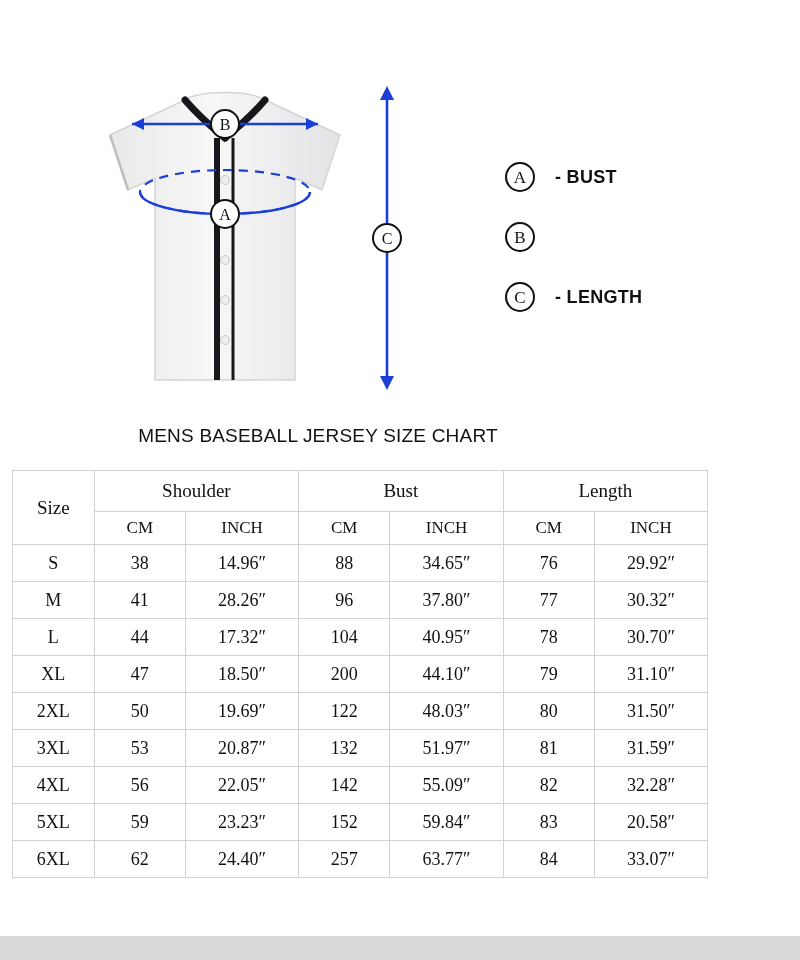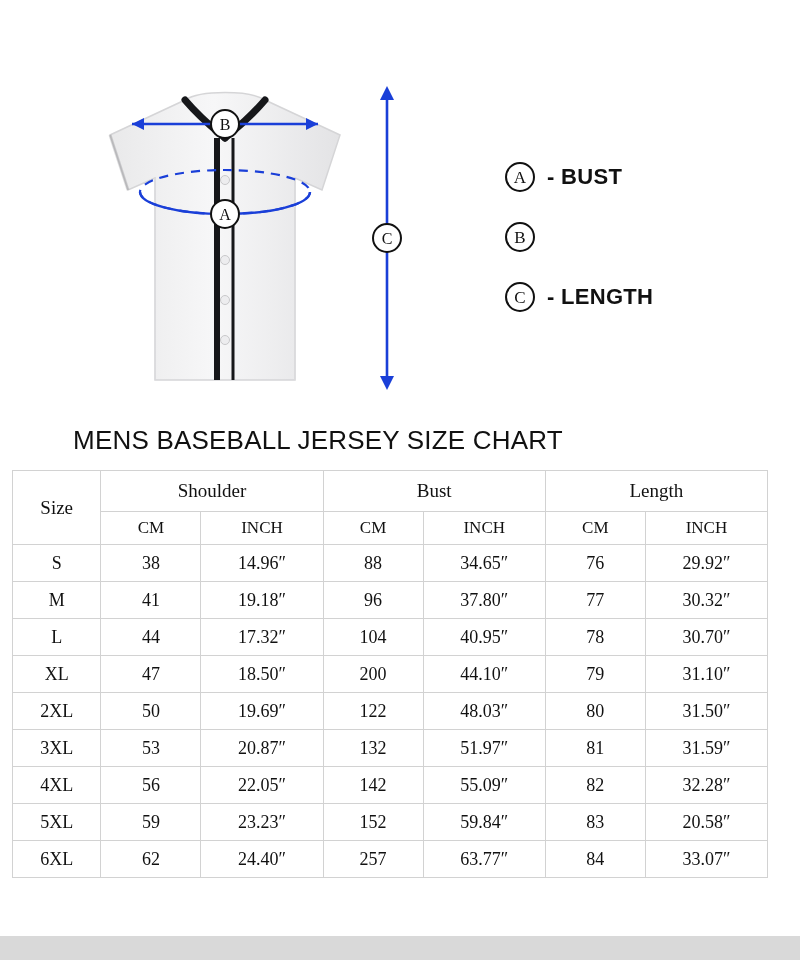--- a/index.html
+++ b/index.html
@@ -52,46 +52,46 @@
     display: flex;
     align-items: center;
     justify-content: center;
     font-size: 17px;
     font-family: "Liberation Serif", serif;
     line-height: 1;
     box-sizing: border-box;
     flex: none;
   }
   .legend-label {
-    margin-left: 12px;
+    margin-left: 20px;
     font-family: "Liberation Sans", sans-serif;
     font-weight: bold;
-    font-size: 22px;
+    font-size: 18px;
     letter-spacing: .3px;
     white-space: nowrap;
   }
 
   
   #chart-title {
     position: absolute;
     top: 425px;
     left: 0;
     width: 636px;
     text-align: center;
     font-family: "Liberation Sans", sans-serif;
-    font-size: 26px;
+    font-size: 19px;
     letter-spacing: .2px;
   }
 
   
   #size-table {
     position: absolute;
     top: 470px;
     left: 12px;
-    width: 756px;
+    width: 696px;
     border-collapse: collapse;
     font-family: "Liberation Serif", serif;
     font-size: 18px;
   }
   #size-table th, #size-table td {
     border: 1px solid #d2d2d2;
     text-align: center;
     padding: 0;
     height: 36px;
     font-weight: normal;
@@ -222,21 +222,21 @@
       <td>38</td>
       <td class="inchmark">14.96″</td>
       <td>88</td>
       <td class="inchmark">34.65″</td>
       <td>76</td>
       <td class="inchmark">29.92″</td>
     </tr>
     <tr>
       <td>M</td>
       <td>41</td>
-      <td class="inchmark">19.18″</td>
+      <td class="inchmark">28.26″</td>
       <td>96</td>
       <td class="inchmark">37.80″</td>
       <td>77</td>
       <td class="inchmark">30.32″</td>
     </tr>
     <tr>
       <td>L</td>
       <td>44</td>
       <td class="inchmark">17.32″</td>
       <td>104</td>

